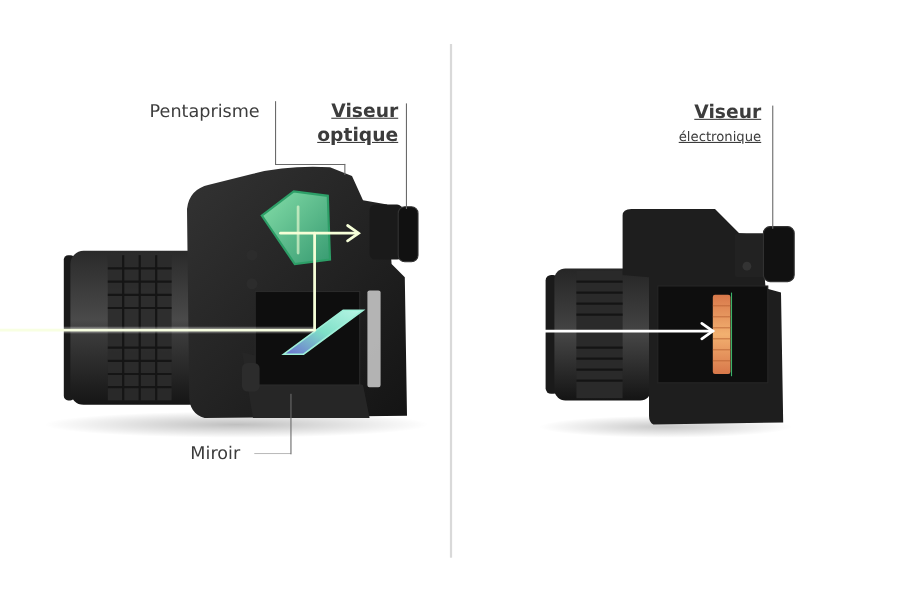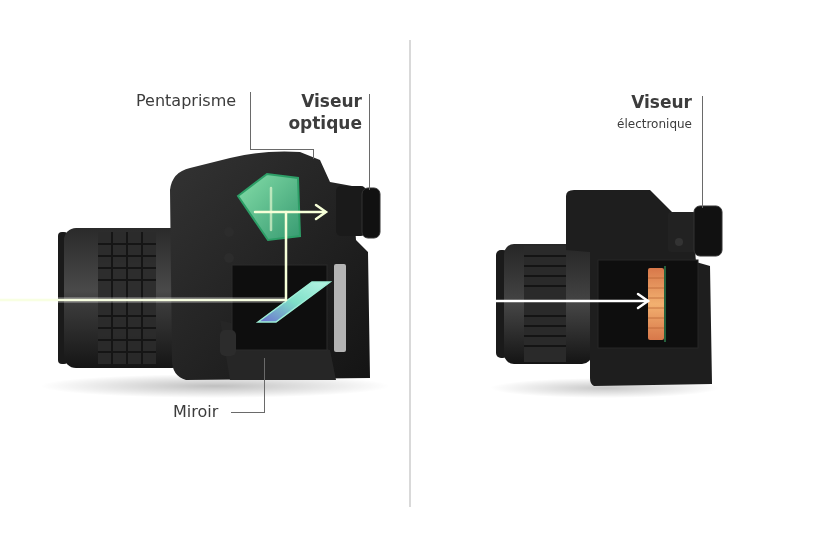--- a/index.html
+++ b/index.html
@@ -1,20 +1,20 @@
 <!DOCTYPE html>
 <html><head>
   <meta charset="utf-8">
   <style>
     * { box-sizing: border-box; margin: 0; padding: 0; }
     html, body { width: 822px; height: 548px; background: #ffffff; overflow: hidden; }
     body { position: relative; font-family: "DejaVu Sans", sans-serif; }
     .label { position: absolute; color: #3c3c3c; font-size: 16px; line-height: 20px; white-space: nowrap; }
     .label.bold { font-weight: bold; font-size: 17px; }
-    .label.right { text-align: right; }
+    .label.right { text-align: right; text-decoration: underline; }
     .leader { position: absolute; border-color: #6a6a6a; border-style: solid; border-width: 0; }
     .divider { position: absolute; left: 409px; top: 40px; width: 2px; height: 467px; background: #d9d9d9; }
     svg { position: absolute; left: 0; top: 0; }
   </style>
 </head>
 <body>
 
 <div class="divider"></div>
 
 <div>

